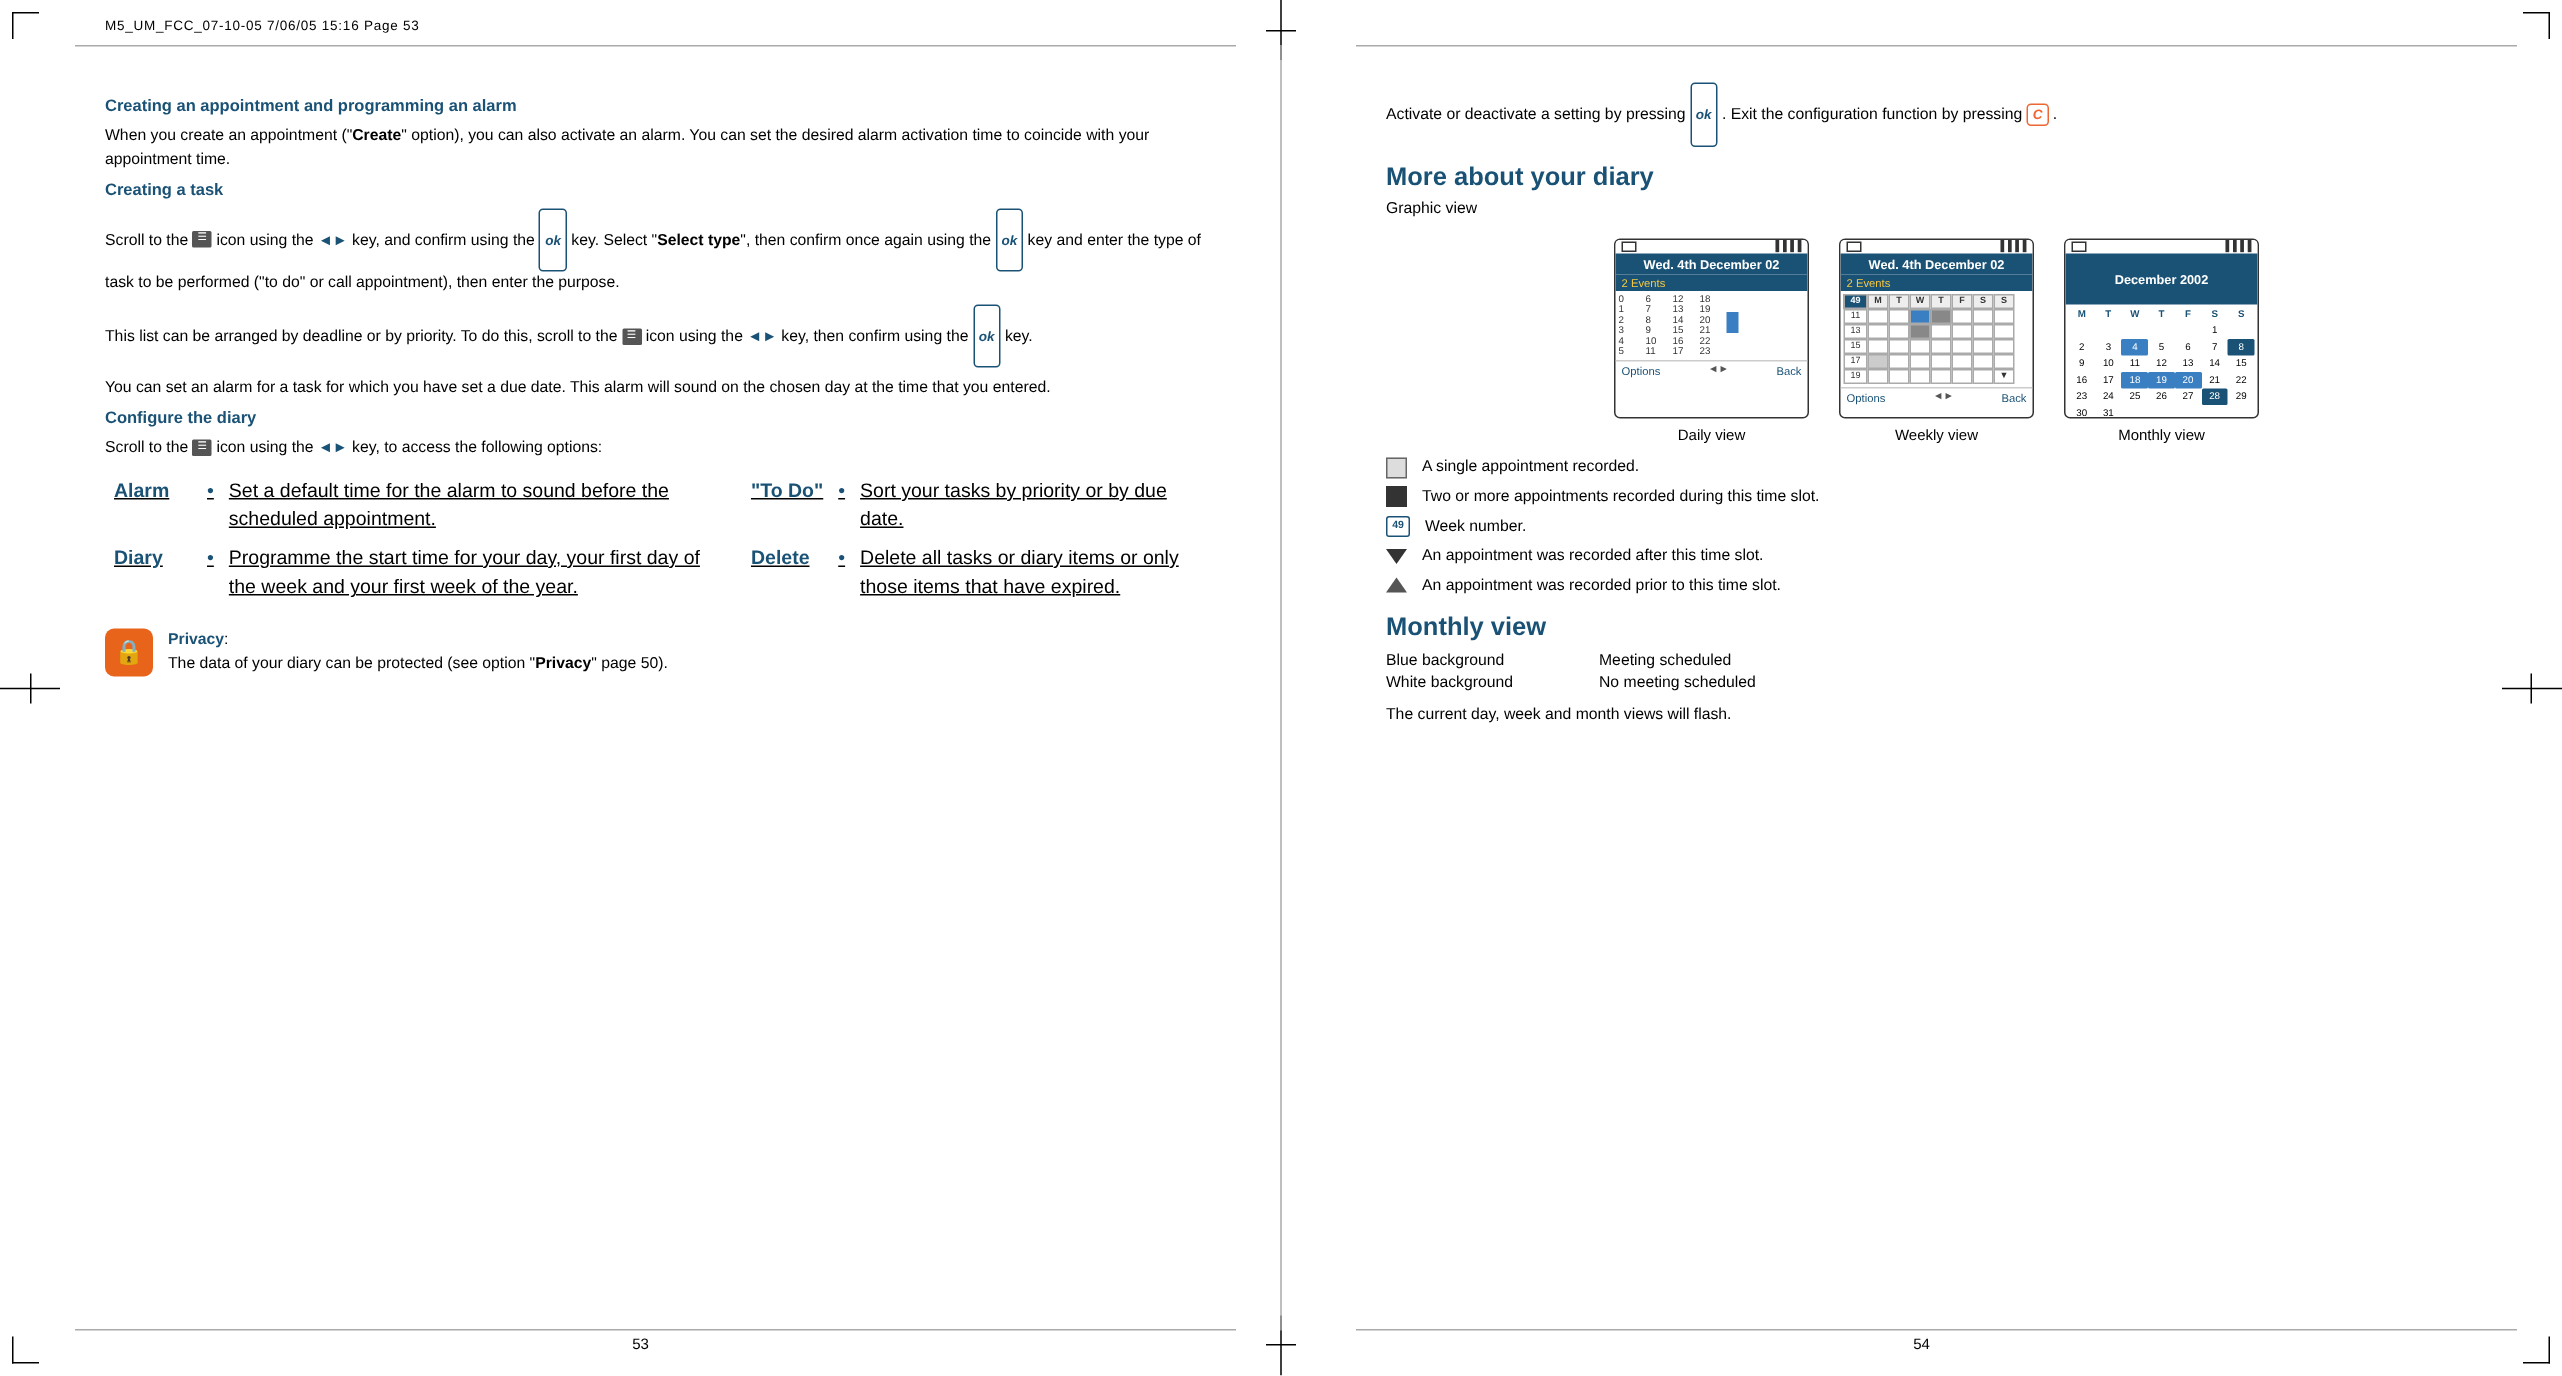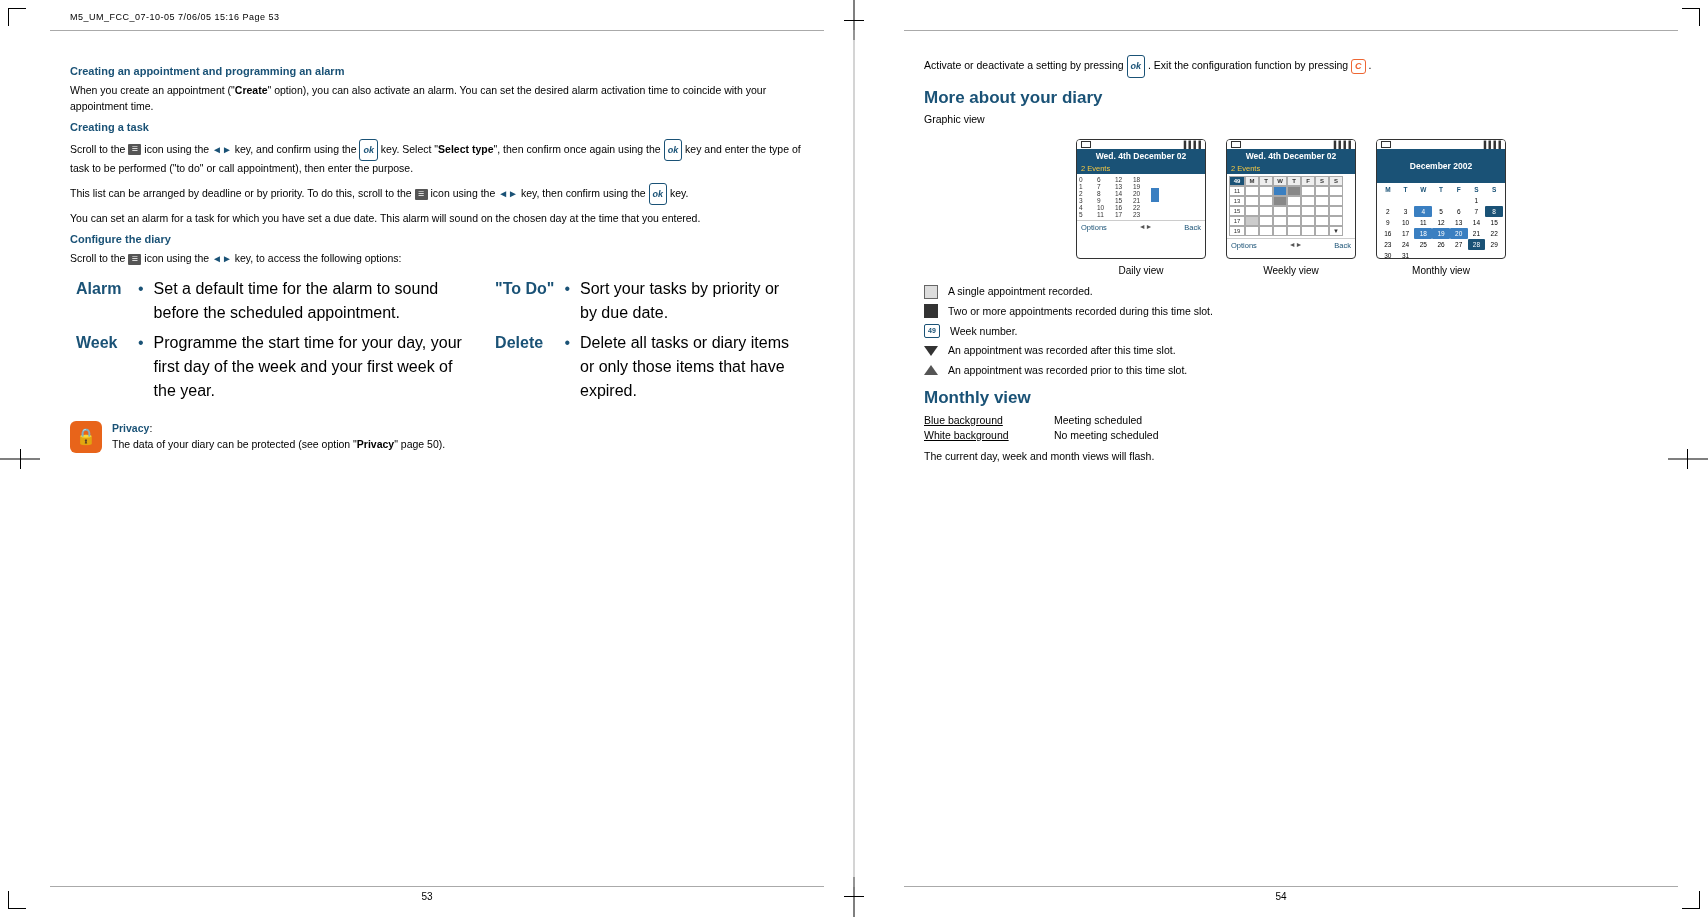--- a/index.html
+++ b/index.html
@@ -166,21 +166,21 @@
 
     
     .ok-key {
       display: inline-block;
       font-size: 9px;
       color: #1a5276;
       font-style: italic;
       font-weight: bold;
       border: 1px solid #1a5276;
       border-radius: 3px;
-      padding: 4px 3px;
+      padding: 14px 3px;
       line-height: 1.4;
       vertical-align: middle;
     }
 
     
     .inline-icon {
       display: inline-block;
       width: 13px;
       height: 11px;
       background: #555;
@@ -188,21 +188,22 @@
       font-size: 7px;
       text-align: center;
       color: #fff;
       border-radius: 1px;
     }
 
     
     .config-table {
       width: 100%;
       margin-top: 0;
-      font-size: 16px;
+      font-size: 13px;
+      text-decoration: underline;
     }
     .config-table td {
       vertical-align: top;
       padding: 2px 4px;
       line-height: 1.5;
     }
     .config-label {
       font-weight: bold;
       color: #1a5276;
       width: 60px;
@@ -361,23 +362,22 @@
     .monthly-table {
       margin-top: 6px;
       font-size: 10.5px;
     }
     .monthly-row {
       display: flex;
       gap: 0;
       margin-bottom: 3px;
     }
     .monthly-label {
-      width: 130px;
-      color: #000;
-      text-decoration: underline;
+      width: 142px;
+      color: #000;
     }
     .monthly-value {
       color: #000;
     }
 
     
     .activate-line {
       font-size: 10.5px;
       line-height: 1.6;
       margin-bottom: 10px;
@@ -496,21 +496,21 @@
         <tbody>
           <tr>
             <td class="config-label">Alarm</td>
             <td class="config-bullet">•</td>
             <td>Set a default time for the alarm to sound before the scheduled appointment.</td>
             <td class="config-label" style="padding-left:20px;">"To Do"</td>
             <td class="config-bullet">•</td>
             <td>Sort your tasks by priority or by due date.</td>
           </tr>
           <tr>
-            <td class="config-label">Week</td>
+            <td class="config-label">Diary</td>
             <td class="config-bullet">•</td>
             <td>Programme the start time for your day, your first day of the week and your first week of the year.</td>
             <td class="config-label" style="padding-left:20px;">Delete</td>
             <td class="config-bullet">•</td>
             <td>Delete all tasks or diary items or only those items that have expired.</td>
           </tr>
         </tbody>
       </table>
     </div>
 

